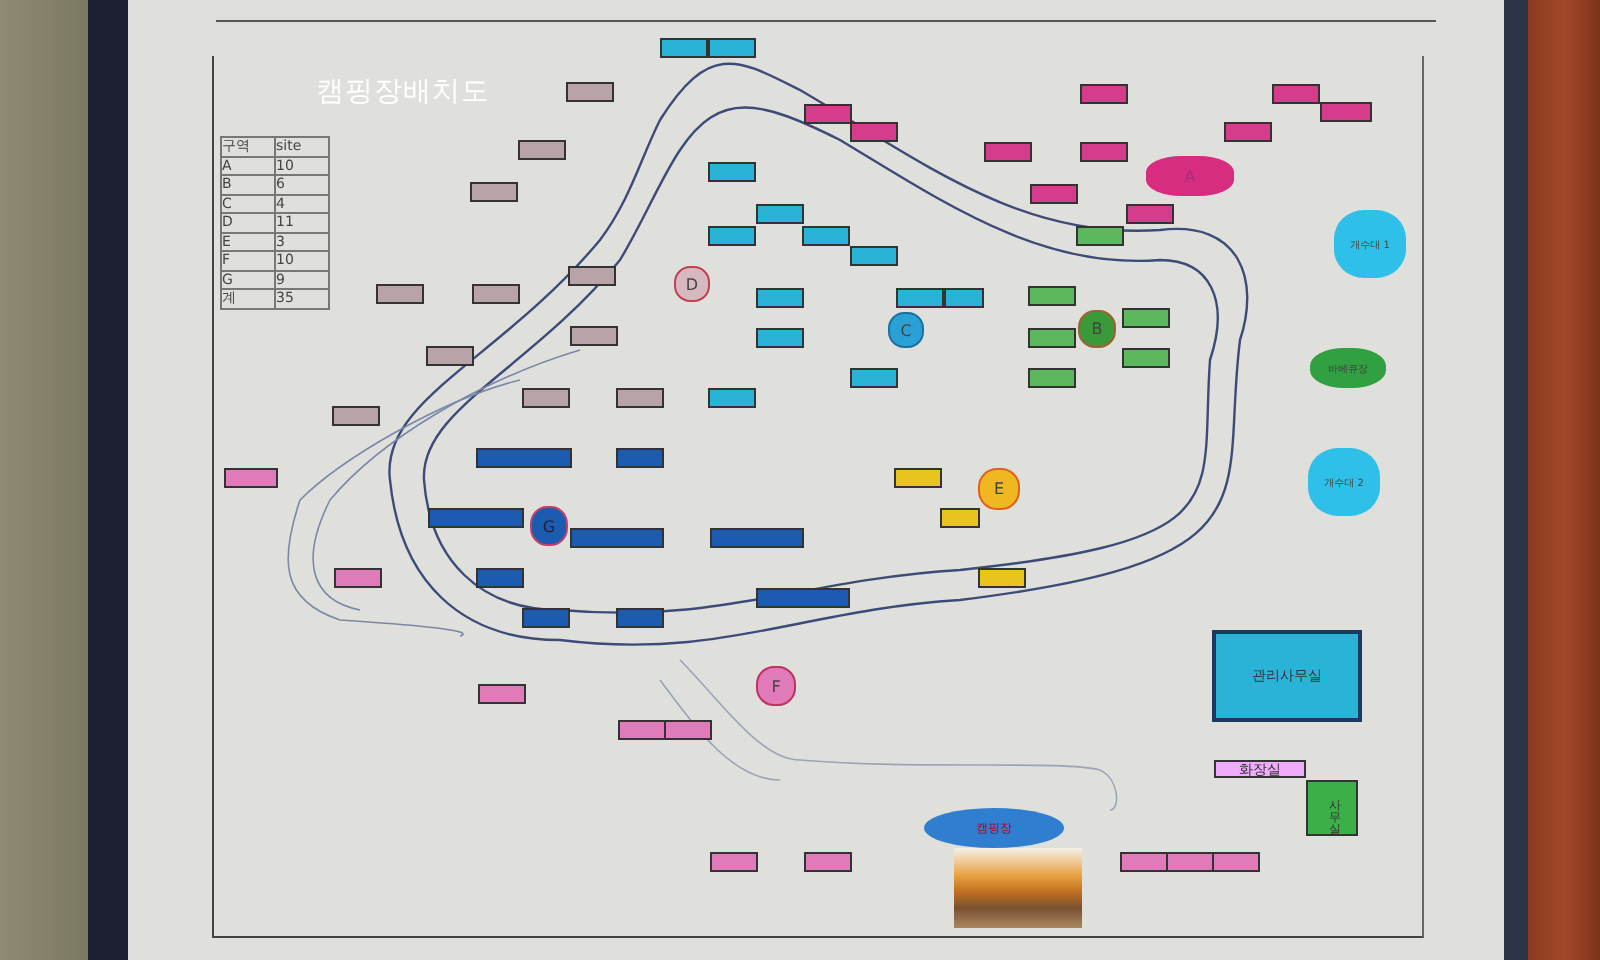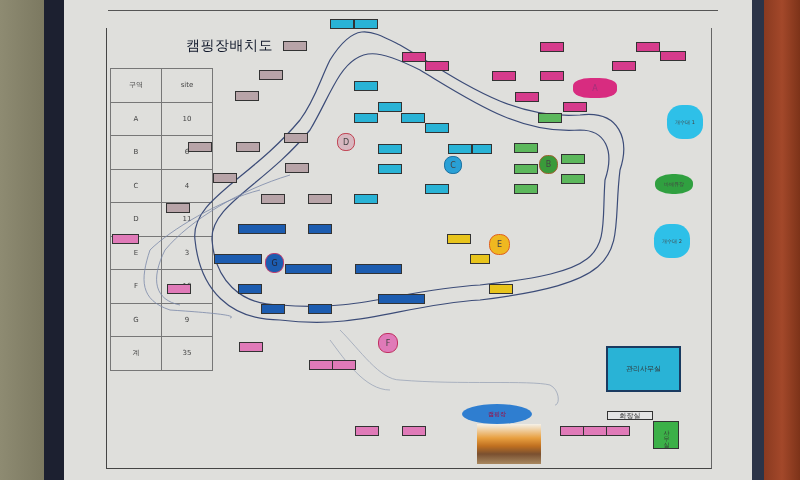--- a/index.html
+++ b/index.html
@@ -5,27 +5,27 @@
   html,body{margin:0;padding:0;}
   body{width:800px;height:480px;position:relative;overflow:hidden;background:#8a8670;font-family:"DejaVu Sans",sans-serif;}
   #stage{position:absolute;left:0;top:0;width:800px;height:480px;}
   .wall{position:absolute;left:0;top:0;width:48px;height:480px;background:linear-gradient(90deg,#8e8b72,#7a775f);}
   .frame-left{position:absolute;left:44px;top:0;width:24px;height:480px;background:#1c2030;}
   .frame-right{position:absolute;left:752px;top:0;width:12px;height:480px;background:#2c3448;}
   .wood{position:absolute;left:764px;top:0;width:36px;height:480px;background:linear-gradient(90deg,#8a3a20,#a3482a,#7d3319);}
   .paper{position:absolute;left:64px;top:0;width:688px;height:480px;background:#dfdfdc;}
   .inner-border{position:absolute;left:106px;top:28px;width:604px;height:440px;border-left:1.5px solid #444;border-bottom:1.5px solid #444;border-right:1px solid #666;}
   .topline{position:absolute;left:108px;top:10px;width:610px;height:1px;background:#555;}
-  .title{position:absolute;left:186px;top:37px;font-size:14px;color:#0f172a;letter-spacing:0.5px;}
+  .title{position:absolute;left:158px;top:37px;font-size:14px;color:#ffffff;letter-spacing:0.5px;}
   table.legend{position:absolute;left:110px;top:68px;border-collapse:collapse;font-size:7px;color:#444;}
-  table.legend td{border:1px solid #777;width:26px;height:8.5px;text-align:center;padding:12px;line-height:8px;}
+  table.legend td{border:1px solid #777;width:26px;height:8.5px;padding:0;line-height:8px;}
   .site{position:absolute;height:10px;border:1px solid #333;box-sizing:border-box;}
   .hex{position:absolute;display:flex;align-items:center;justify-content:center;font-size:8px;color:#444;box-sizing:border-box;}
   svg.paths{position:absolute;left:0;top:0;}
-  .bldg{position:absolute;box-sizing:border-box;border:1px solid #333;display:flex;align-items:center;justify-content:center;font-size:7px;color:#333;text-align:left;margin-top:31px;}
+  .bldg{position:absolute;box-sizing:border-box;border:1px solid #333;display:flex;align-items:center;justify-content:center;font-size:7px;color:#333;text-align:left;}
   .bubble{position:absolute;left:462px;top:404px;width:70px;height:20px;background:#2f7ed0;border-radius:50%;display:flex;align-items:center;justify-content:center;font-size:6px;color:#a03;}
   .photo{position:absolute;left:477px;top:424px;width:64px;height:40px;background:linear-gradient(180deg,#f5f1e8 0%,#e8a040 35%,#c07020 55%,#7a5030 75%,#a88860 100%);}
 </style>
 </head>
 <body>
 
 <div id="stage">
   <div class="wall"></div>
   <div class="frame-left"></div>
   <div class="paper"></div>
@@ -156,21 +156,21 @@
   <div class="site" style="left:309px;top:360px;width:24px;background:#e07ab8;"></div>
   <div class="site" style="left:332px;top:360px;width:24px;background:#e07ab8;"></div>
   <div class="site" style="left:355px;top:426px;width:24px;background:#e07ab8;"></div>
   <div class="site" style="left:402px;top:426px;width:24px;background:#e07ab8;"></div>
   <div class="site" style="left:560px;top:426px;width:24px;background:#e07ab8;"></div>
   <div class="site" style="left:583px;top:426px;width:24px;background:#e07ab8;"></div>
   <div class="site" style="left:606px;top:426px;width:24px;background:#e07ab8;"></div>
   <div class="hex" style="left:378px;top:333px;width:20px;height:20px;border-radius:45%;background:#e07ab8;border:1px solid #c03060;">F</div>
 
   <div class="bldg" style="left:606px;top:315px;width:75px;height:46px;background:#29b3d6;border:2px solid #1a3a60;">관리사무실</div>
-  <div class="bldg" style="left:607px;top:380px;width:46px;height:9px;background:#e5e5e5;">화장실</div>
+  <div class="bldg" style="left:607px;top:380px;width:46px;height:9px;background:#f0abfc;">화장실</div>
   <div class="bldg" style="left:653px;top:390px;width:26px;height:28px;background:#3cb048;font-size:6px;writing-mode:vertical-rl;">사무실</div>
   <div class="hex" style="left:667px;top:105px;width:36px;height:34px;border-radius:42%;background:#2ec0e8;font-size:5px;">개수대 1</div>
   <div class="hex" style="left:655px;top:174px;width:38px;height:20px;border-radius:45%;background:#30a040;font-size:5px;">바베큐장</div>
   <div class="hex" style="left:654px;top:224px;width:36px;height:34px;border-radius:42%;background:#2ec0e8;font-size:5px;">개수대 2</div>
 
   <div class="bubble">캠핑장</div>
   <div class="photo"></div>
 </div>
 
 </body></html>

